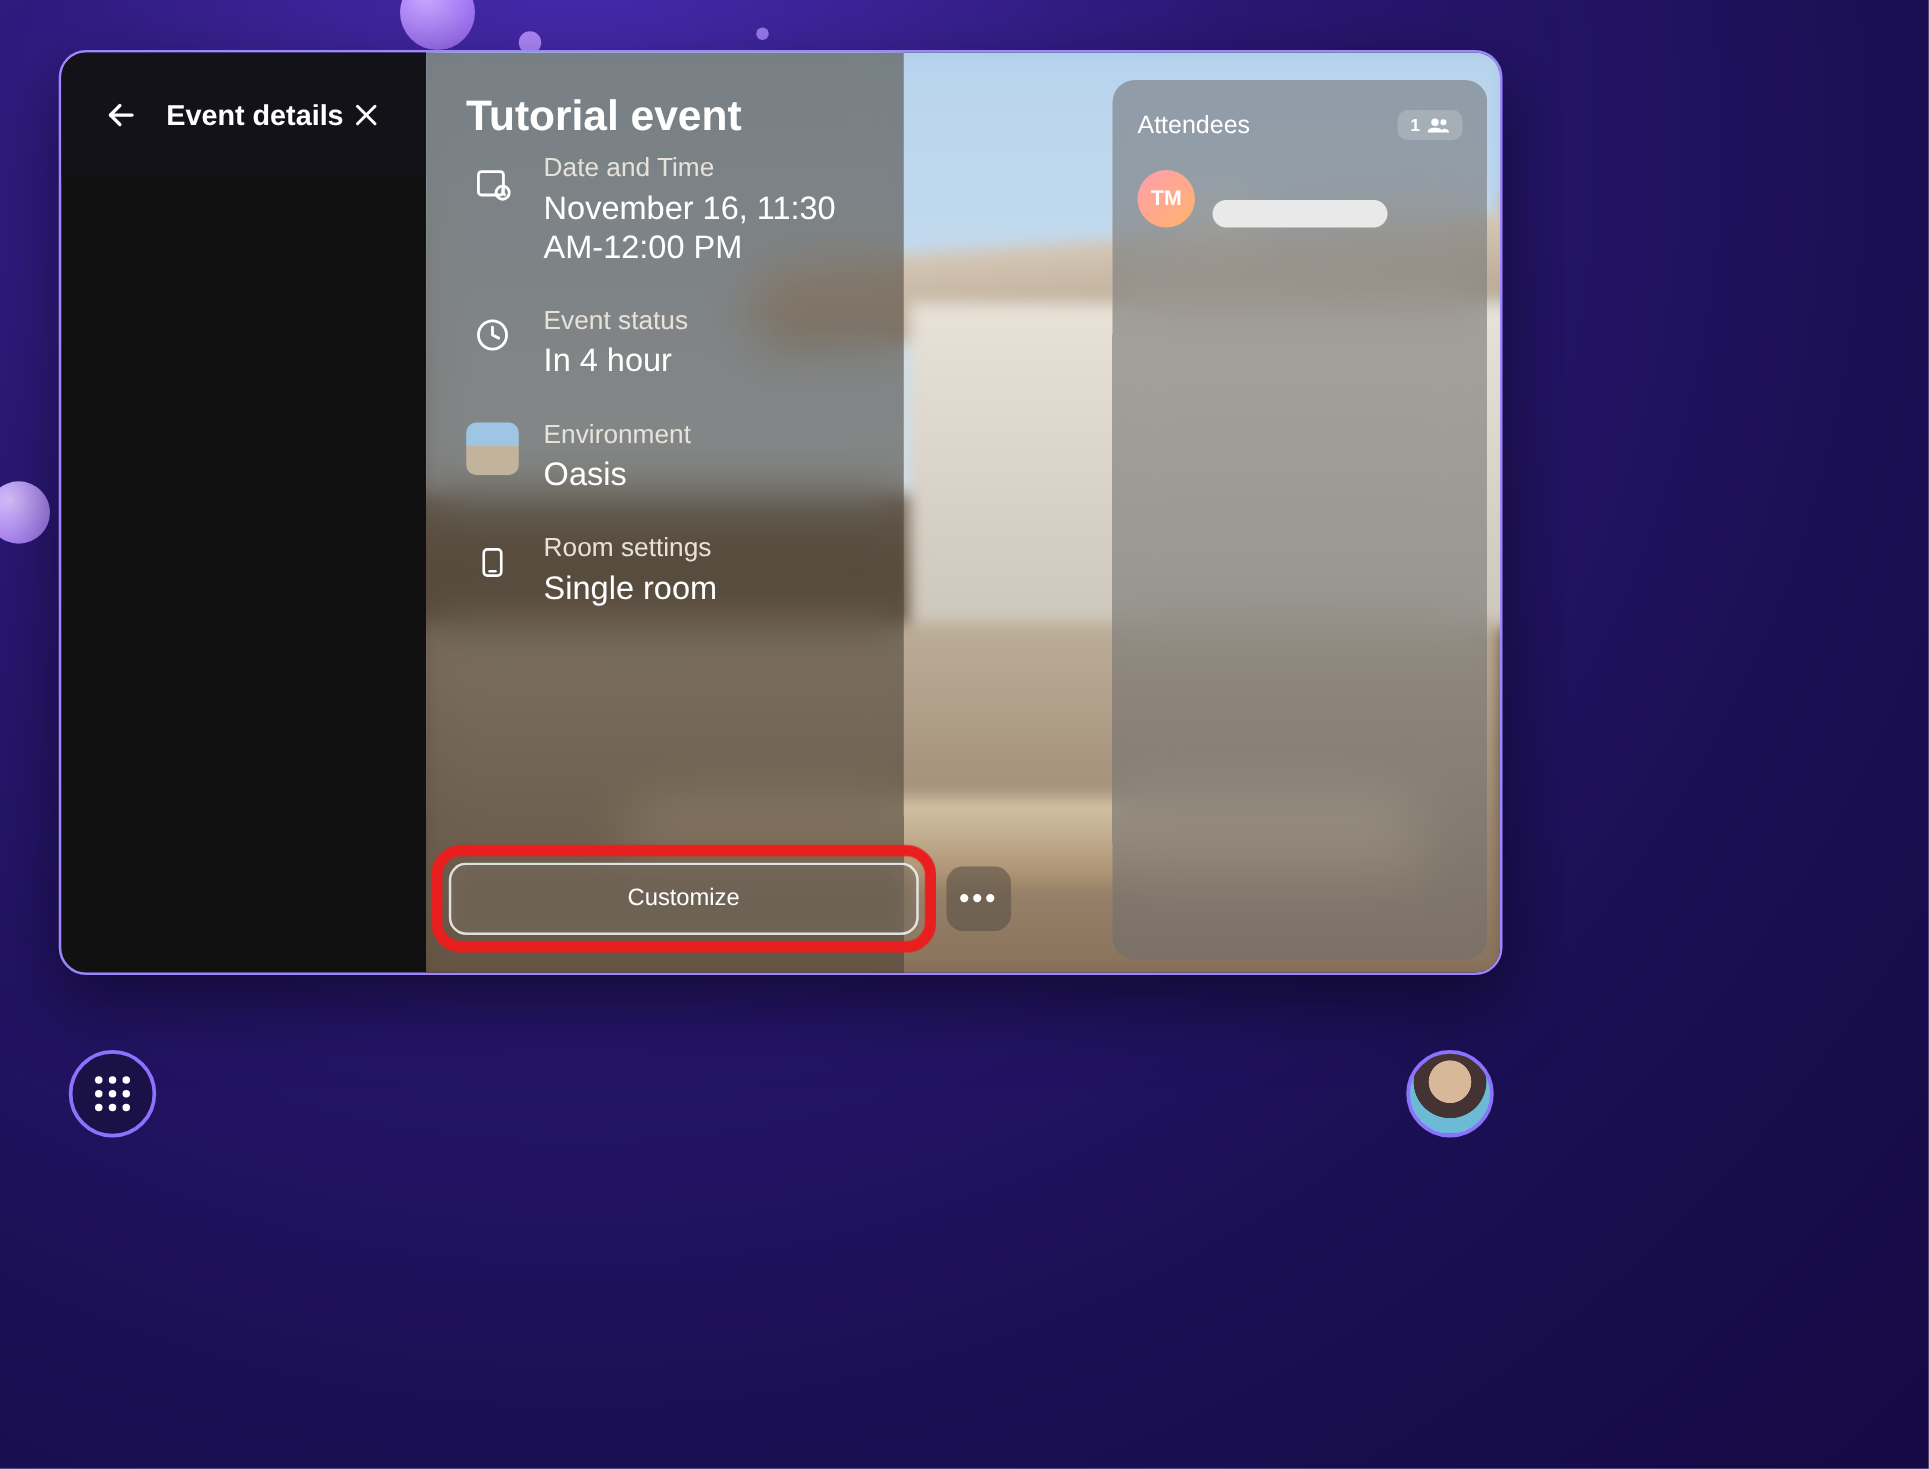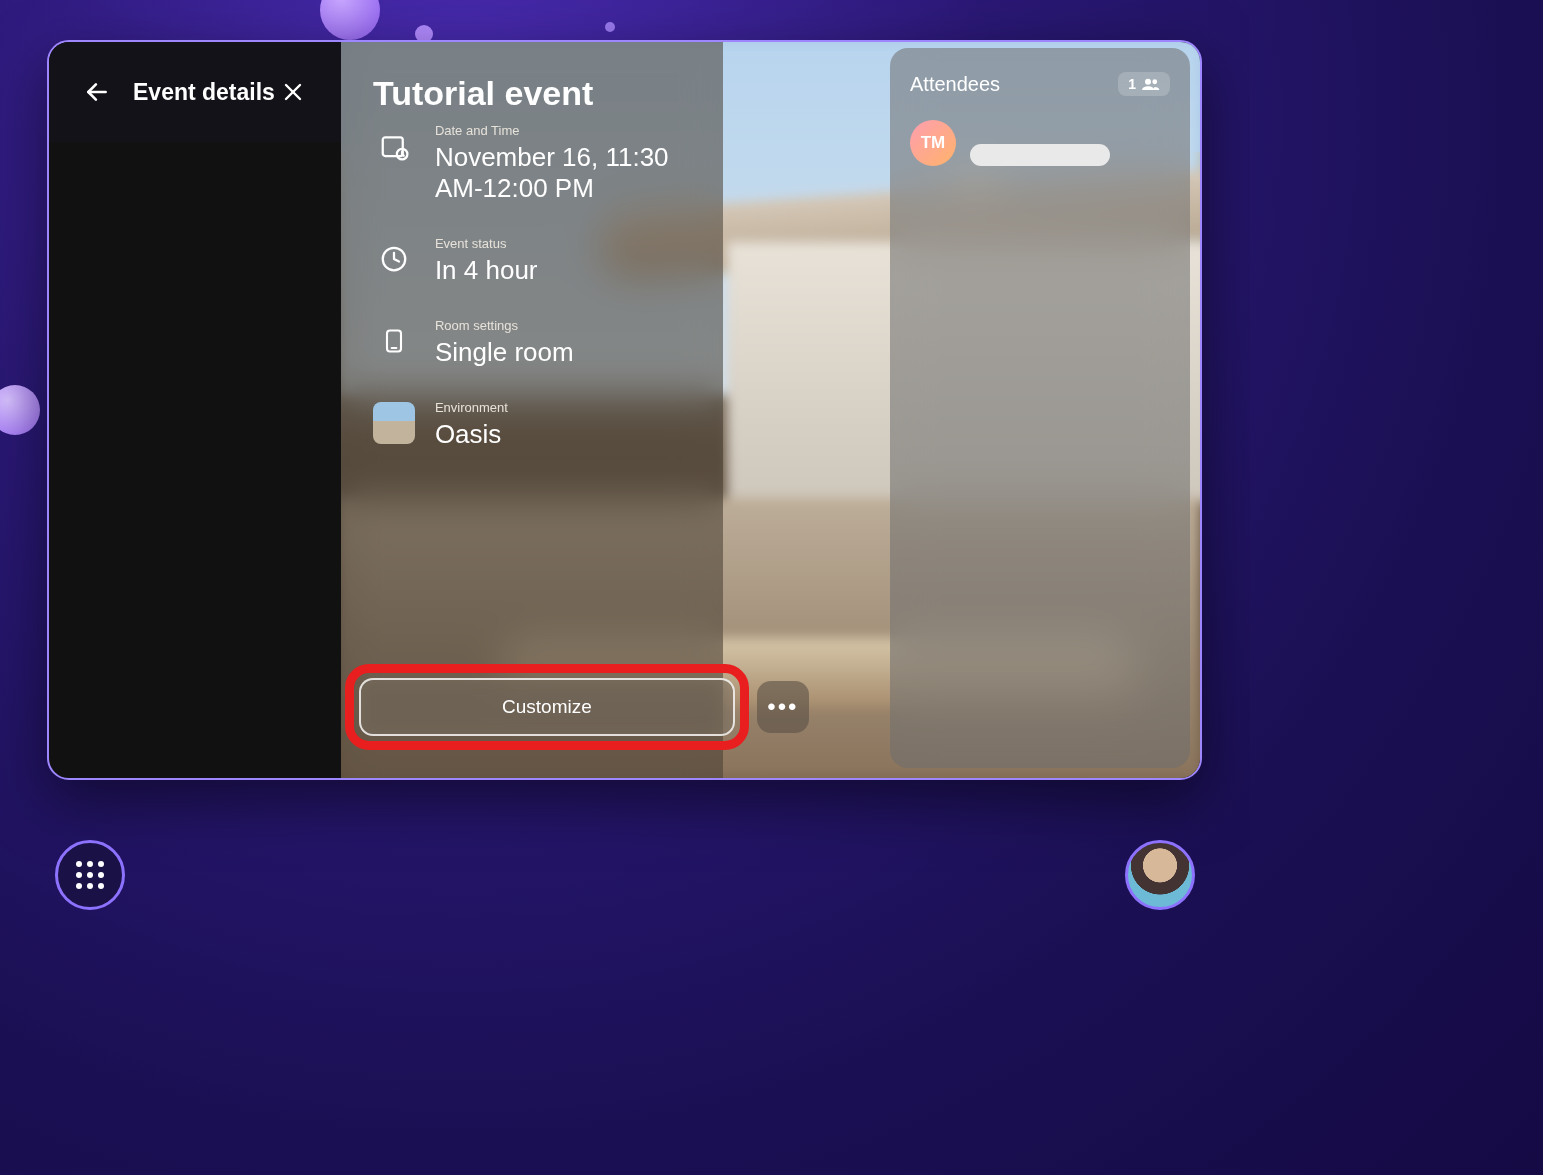--- a/index.html
+++ b/index.html
@@ -134,35 +134,35 @@
     flex: 0 0 42px;
     display: flex; align-items: center; justify-content: center;
     color: #fff;
     margin-top: 2px;
   }
   .meta-row .ico.thumb {
     border-radius: 8px;
     background: linear-gradient(#9ec6e4 0 45%, #c2b49c 45% 100%);
   }
   .meta-row .txt .label {
-    font-size: 13px;
+    font-size: 21px;
     color: #e7e2da;
     margin-bottom: 4px;
   }
   .meta-row .txt .value {
     font-size: 26px;
     font-weight: 500;
   }
 
   .info-actions {
     position: absolute;
     left: 0;
     bottom: 0;
     width: 530px;
-    padding: 18px 0 32px 8px;
+    padding: 18px 0 20px 8px;
     display: flex;
     align-items: center;
     gap: 12px;
   }
   .highlight-wrap {
     position: relative;
     border-radius: 26px;
     padding: 10px;
     background: transparent;
     box-shadow: 0 0 0 9px #e81f1e, 0 0 0 10px #e81f1e;
@@ -200,21 +200,21 @@
     font-size: 24px;
     cursor: pointer;
     display:flex;align-items:center;justify-content:center;
     letter-spacing: 2px;
     backdrop-filter: blur(10px);
   }
 
   
   .attendees-panel {
     position: absolute;
-    top: 6px; right: 10px;
+    top: 22px; right: 10px;
     width: 300px;
     bottom: 10px;
     border-radius: 18px;
     background: rgba(110,110,110,.55);
     backdrop-filter: blur(22px);
     color: #fff;
     padding: 24px 20px;
   }
   .attendees-header {
     display: flex;
@@ -351,37 +351,37 @@
             <polyline points="12 7 12 12 16 14"></polyline>
           </svg>
         </div>
         <div class="txt">
           <div class="label">Event status</div>
           <div class="value">In 4 hour</div>
         </div>
       </div>
 
       <div class="meta-row">
+        <div class="ico thumb"></div>
+        <div class="txt">
+          <div class="label">Environment</div>
+          <div class="value">Oasis</div>
+        </div>
+      </div>
+
+      <div class="meta-row">
         <div class="ico">
           <svg width="28" height="28" viewBox="0 0 24 24" fill="none" stroke="#fff" stroke-width="1.8" stroke-linecap="round" stroke-linejoin="round">
             <rect x="6" y="3" width="12" height="18" rx="2.5"></rect>
             <line x1="10" y1="18" x2="14" y2="18"></line>
           </svg>
         </div>
         <div class="txt">
           <div class="label">Room settings</div>
           <div class="value">Single room</div>
-        </div>
-      </div>
-
-      <div class="meta-row">
-        <div class="ico thumb"></div>
-        <div class="txt">
-          <div class="label">Environment</div>
-          <div class="value">Oasis</div>
         </div>
       </div>
 
       <div class="info-actions">
         <div class="highlight-wrap">
           <button class="btn-customize">Customize</button>
         </div>
         <button class="btn-more">
           <span>•••</span>
         </button>

